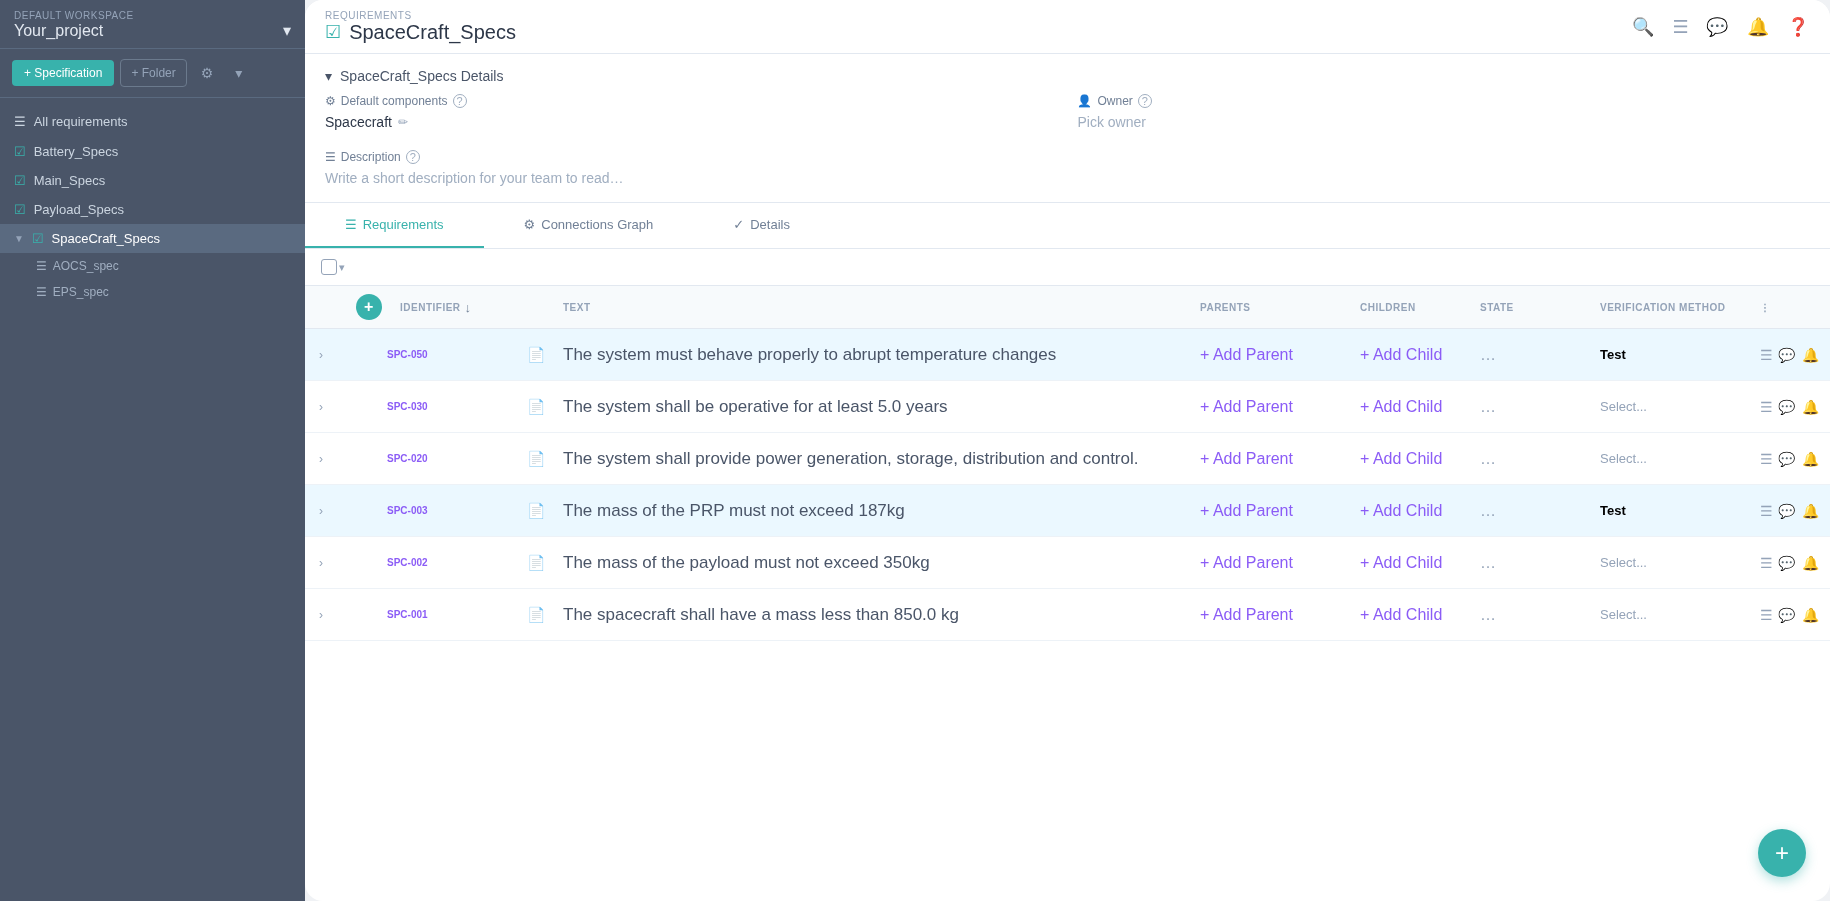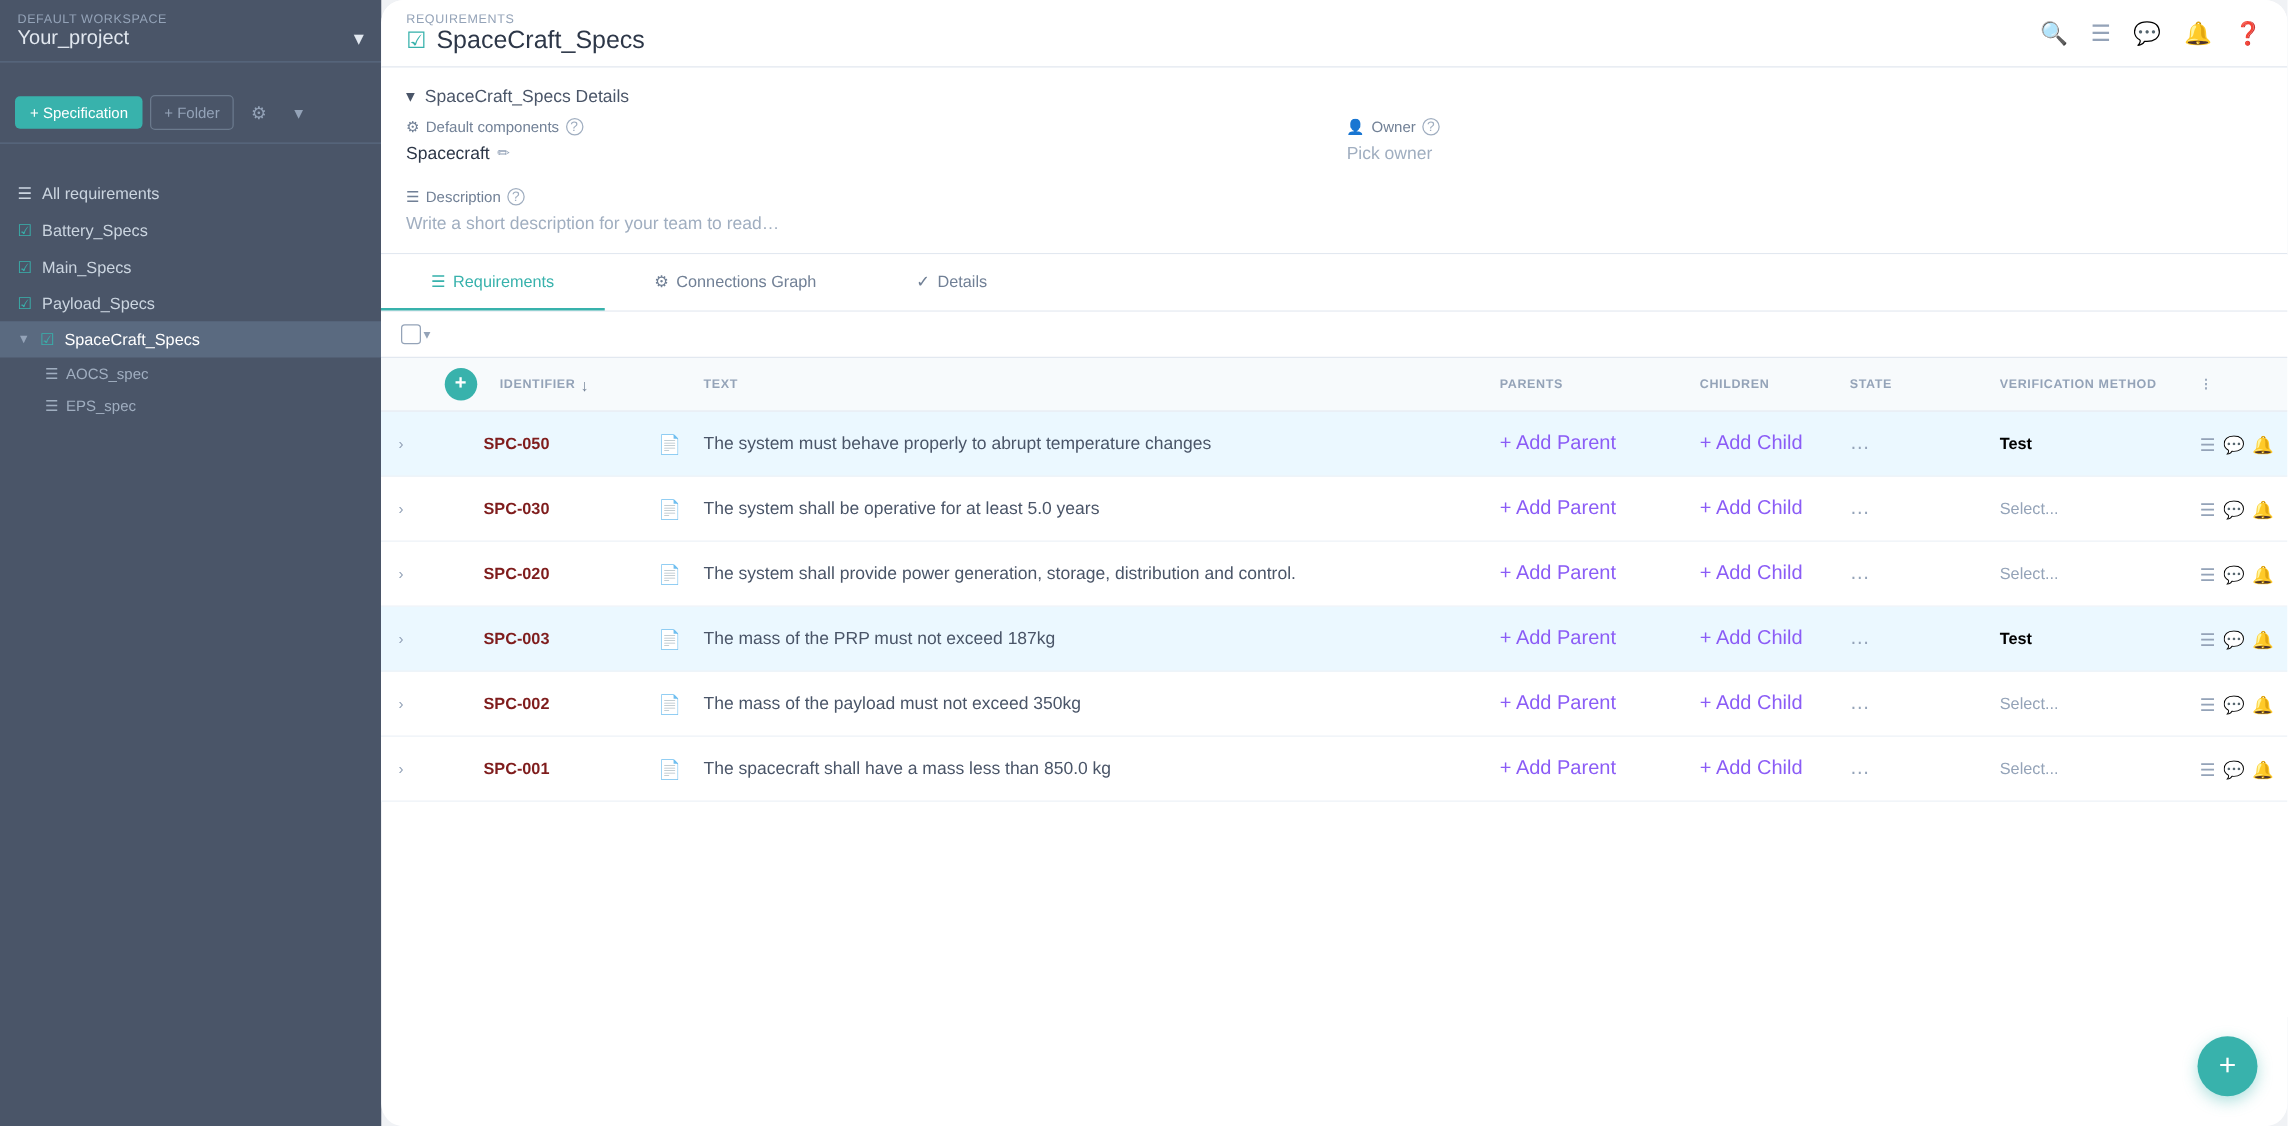--- a/index.html
+++ b/index.html
@@ -1,19 +1,19 @@
 <!DOCTYPE html>
 <html><head>
   <meta charset="utf-8">
   <style>
     * { box-sizing: border-box; margin: 0; padding: 0; }
     body { font-family: -apple-system, BlinkMacSystemFont, 'Segoe UI', Arial, sans-serif; font-size: 13px; background: #f0f2f5; display: flex; height: 100vh; overflow: hidden; }
 
     
-    .sidebar { width: 305px; background: #4a5568; color: #e2e8f0; display: flex; flex-direction: column; flex-shrink: 0; height: 100vh; gap: 16px; }
+    .sidebar { width: 305px; background: #4a5568; color: #e2e8f0; display: flex; flex-direction: column; flex-shrink: 0; height: 100vh; }
     .sidebar-header { padding: 10px 14px 8px; border-bottom: 1px solid #5a6a80; }
     .workspace-label { font-size: 10px; color: #94a3b8; text-transform: uppercase; letter-spacing: 0.5px; }
     .workspace-name { font-size: 16px; color: #e2e8f0; font-weight: 500; display: flex; align-items: center; justify-content: space-between; cursor: pointer; }
     .sidebar-toolbar { display: flex; align-items: center; gap: 6px; padding: 10px 12px; border-bottom: 1px solid #5a6a80; }
     .btn-spec { background: #38b2ac; color: white; border: none; border-radius: 4px; padding: 6px 12px; font-size: 12px; cursor: pointer; display: flex; align-items: center; gap: 4px; }
     .btn-folder { background: transparent; color: #94a3b8; border: 1px solid #6b7a8d; border-radius: 4px; padding: 6px 10px; font-size: 12px; cursor: pointer; display: flex; align-items: center; gap: 4px; }
     .btn-icon { background: transparent; border: none; color: #94a3b8; cursor: pointer; padding: 6px 8px; font-size: 14px; }
     .sidebar-nav { flex: 1; overflow-y: auto; padding: 8px 0; }
     .nav-all { padding: 8px 14px; color: #cbd5e0; font-size: 13px; display: flex; align-items: center; gap: 8px; cursor: pointer; }
     .nav-item { padding: 7px 14px 7px 14px; color: #cbd5e0; font-size: 13px; display: flex; align-items: center; gap: 8px; cursor: pointer; }
@@ -58,22 +58,22 @@
     .table-toolbar { padding: 10px 16px; display: flex; align-items: center; gap: 8px; border-bottom: 1px solid #e2e8f0; }
     .checkbox-dropdown { display: flex; align-items: center; gap: 2px; }
     .checkbox-box { width: 16px; height: 16px; border: 1.5px solid #94a3b8; border-radius: 3px; }
     .table-header { display: grid; grid-template-columns: 36px 36px 140px 36px 1fr 160px 120px 120px 160px 60px; align-items: center; padding: 8px 10px; background: #f7fafc; border-bottom: 1px solid #e2e8f0; font-size: 10px; color: #94a3b8; text-transform: uppercase; letter-spacing: 0.5px; font-weight: 600; }
     .col-add { display: flex; align-items: center; justify-content: center; }
     .add-btn { width: 26px; height: 26px; background: #38b2ac; border-radius: 50%; display: flex; align-items: center; justify-content: center; color: white; font-size: 16px; cursor: pointer; }
     .col-header { display: flex; align-items: center; gap: 4px; margin-left: 13px; }
     .table-row { display: grid; grid-template-columns: 36px 36px 140px 36px 1fr 160px 120px 120px 160px 60px; align-items: center; padding: 0 10px; border-bottom: 1px solid #edf2f7; min-height: 52px; }
     .table-row.highlighted { background: #ebf8ff; }
     .expand-btn { cursor: pointer; color: #94a3b8; font-size: 12px; padding: 4px; }
-    .identifier { font-weight: 600; color: #7f1d1d; font-size: 13px; }
-    .req-text { font-size: 14px; color: #4a5568; line-height: 1.4; }
+    .identifier { font-weight: 600; color: #8b5cf6; font-size: 10px; }
+    .req-text { font-size: 17px; color: #4a5568; line-height: 1.4; }
     .add-parent { color: #8b5cf6; font-size: 16px; cursor: pointer; white-space: nowrap; }
     .state-dots { color: #94a3b8; font-size: 16px; letter-spacing: 2px; }
     .verification { font-size: 13px; color: #000000; font-weight: 700; }
     .verification.select { color: #94a3b8; font-weight: 400; cursor: pointer; }
     .row-actions { display: flex; align-items: center; gap: 6px; color: #94a3b8; }
     .row-actions span { cursor: pointer; font-size: 14px; }
     .more-btn { cursor: pointer; color: #94a3b8; font-size: 16px; }
 
     
     .fab { position: fixed; bottom: 24px; right: 24px; width: 48px; height: 48px; background: #38b2ac; border-radius: 50%; display: flex; align-items: center; justify-content: center; color: white; font-size: 24px; cursor: pointer; box-shadow: 0 4px 12px rgba(56,178,172,0.4); }

